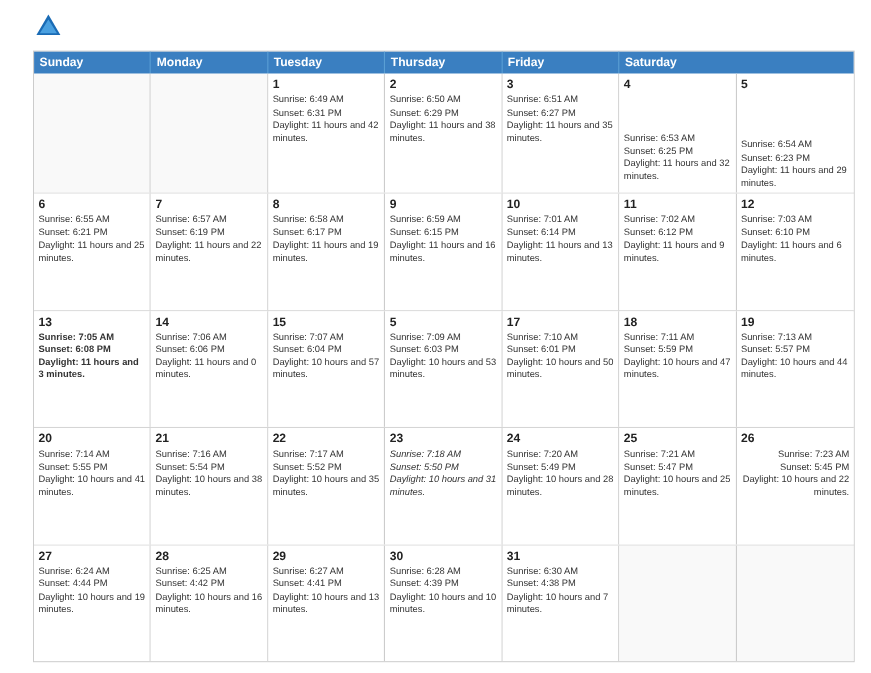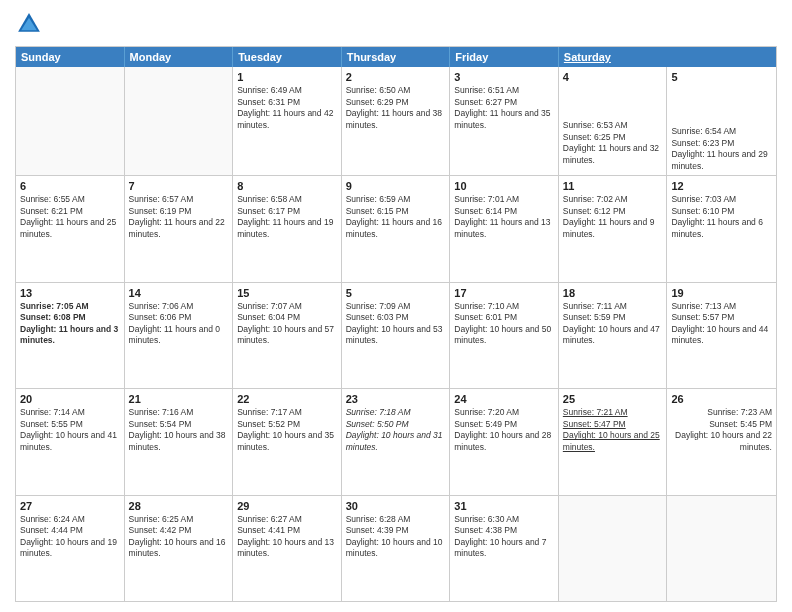--- a/index.html
+++ b/index.html
@@ -6,21 +6,21 @@
     body {
       font-family: Arial, sans-serif;
       background: #fff;
       width: 792px;
       height: 612px;
       overflow: hidden;
     }
     .page {
       width: 792px;
       height: 612px;
-      padding: 10px 15px 10px 15px;
+      padding: 10px 15px 10px 30px;
       display: flex;
       flex-direction: column;
     }
     .header {
       display: flex;
       justify-content: space-between;
       align-items: flex-start;
       margin-bottom: 8px;
     }
     .logo {
@@ -65,21 +65,21 @@
       background: #3a7fc1;
     }
     .cal-header-cell {
       color: #fff;
       font-size: 11px;
       font-weight: bold;
       padding: 4px 5px;
       text-align: left;
       border-right: 1px solid #5a9fd4;
     }
-    .cal-header-cell:last-child { border-right: none; text-decoration: underline; }
+    .cal-header-cell:last-child { border-right: none; }
     .cal-body {
       display: flex;
       flex-direction: column;
       flex: 1;
     }
     .cal-row {
       display: grid;
       grid-template-columns: repeat(7, 1fr);
       flex: 1;
       border-bottom: 1px solid #ccc;
@@ -288,21 +288,21 @@
 Daylight: 10 hours and 31 minutes.</div>
           </div>
           <div class="cal-cell">
             <span class="day-num">24</span>
             <div class="info" style="white-space: pre-line;">Sunrise: 7:20 AM
 Sunset: 5:49 PM
 Daylight: 10 hours and 28 minutes.</div>
           </div>
           <div class="cal-cell">
             <span class="day-num">25</span>
-            <div class="info" style="white-space: pre-line; text-decoration: underline;">Sunrise: 7:21 AM
+            <div class="info" style="white-space: pre-line;">Sunrise: 7:21 AM
 Sunset: 5:47 PM
 Daylight: 10 hours and 25 minutes.</div>
           </div>
           <div class="cal-cell">
             <span class="day-num">26</span>
             <div class="info" style="white-space: pre-line; text-align: right;">Sunrise: 7:23 AM
 Sunset: 5:45 PM
 Daylight: 10 hours and 22 minutes.</div>
           </div>
         </div>

